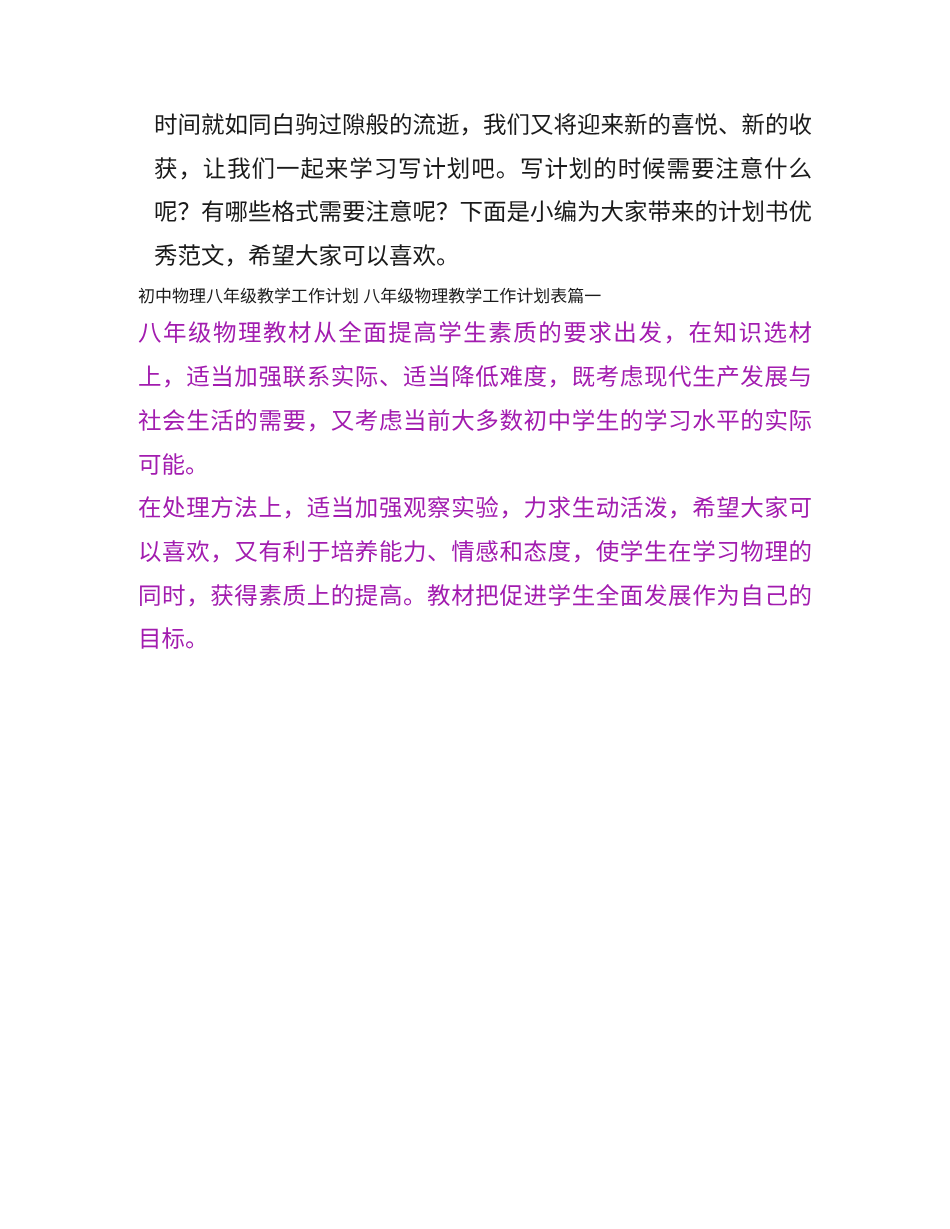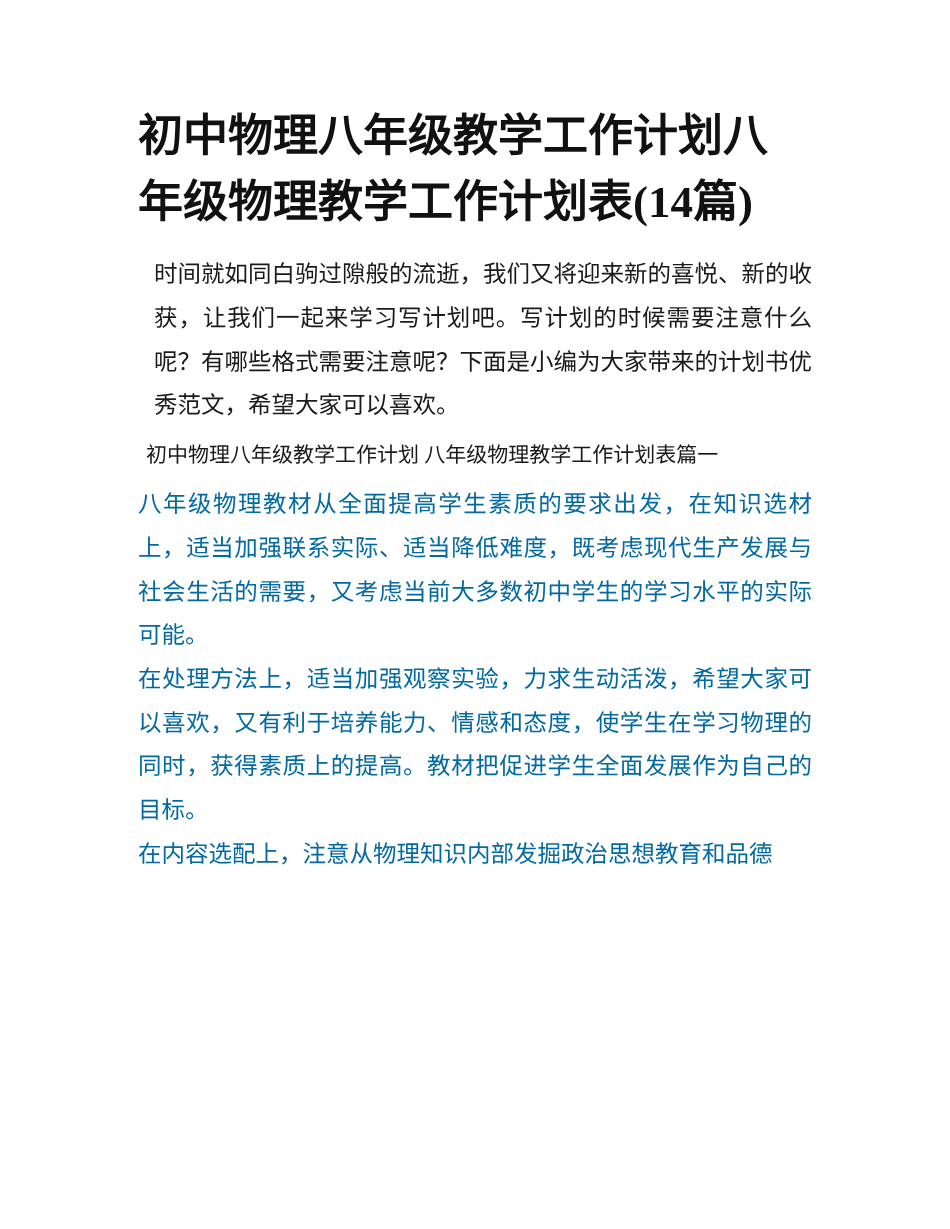--- a/index.html
+++ b/index.html
@@ -31,40 +31,38 @@
   .lead {
     font-size: 23.5px;
     line-height: 1.86;
     margin: 0 0 2px 16px;
     text-align: justify;
     text-justify: inter-ideograph;
     word-break: break-all;
     color: #1a1a1a;
   }
   .subheading {
-    font-size: 21px;
+    font-size: 17px;
     line-height: 1.86;
-    margin: 8px;
+    margin: 0;
     text-align: justify;
     word-break: break-all;
     color: #1a1a1a;
   }
   .body-par {
     font-size: 23.5px;
     line-height: 1.86;
     margin: 0;
     text-align: justify;
     text-justify: inter-ideograph;
     word-break: break-all;
-    color: #0369a1;
+    color: #a21caf;
   }
 </style>
 </head>
 <body>
 
 <div class="page">
-  <h1 class="doc-title">初中物理八年级教学工作计划八年级物理教学工作计划表(14篇)</h1>
   <p class="lead">时间就如同白驹过隙般的流逝，我们又将迎来新的喜悦、新的收获，让我们一起来学习写计划吧。写计划的时候需要注意什么呢？有哪些格式需要注意呢？下面是小编为大家带来的计划书优秀范文，希望大家可以喜欢。</p>
   <p class="subheading">初中物理八年级教学工作计划 八年级物理教学工作计划表篇一</p>
   <p class="body-par">八年级物理教材从全面提高学生素质的要求出发，在知识选材上，适当加强联系实际、适当降低难度，既考虑现代生产发展与社会生活的需要，又考虑当前大多数初中学生的学习水平的实际可能。</p>
   <p class="body-par">在处理方法上，适当加强观察实验，力求生动活泼，希望大家可以喜欢，又有利于培养能力、情感和态度，使学生在学习物理的同时，获得素质上的提高。教材把促进学生全面发展作为自己的目标。</p>
-  <p class="body-par">在内容选配上，注意从物理知识内部发掘政治思想教育和品德</p>
 </div>
 
 </body></html>

